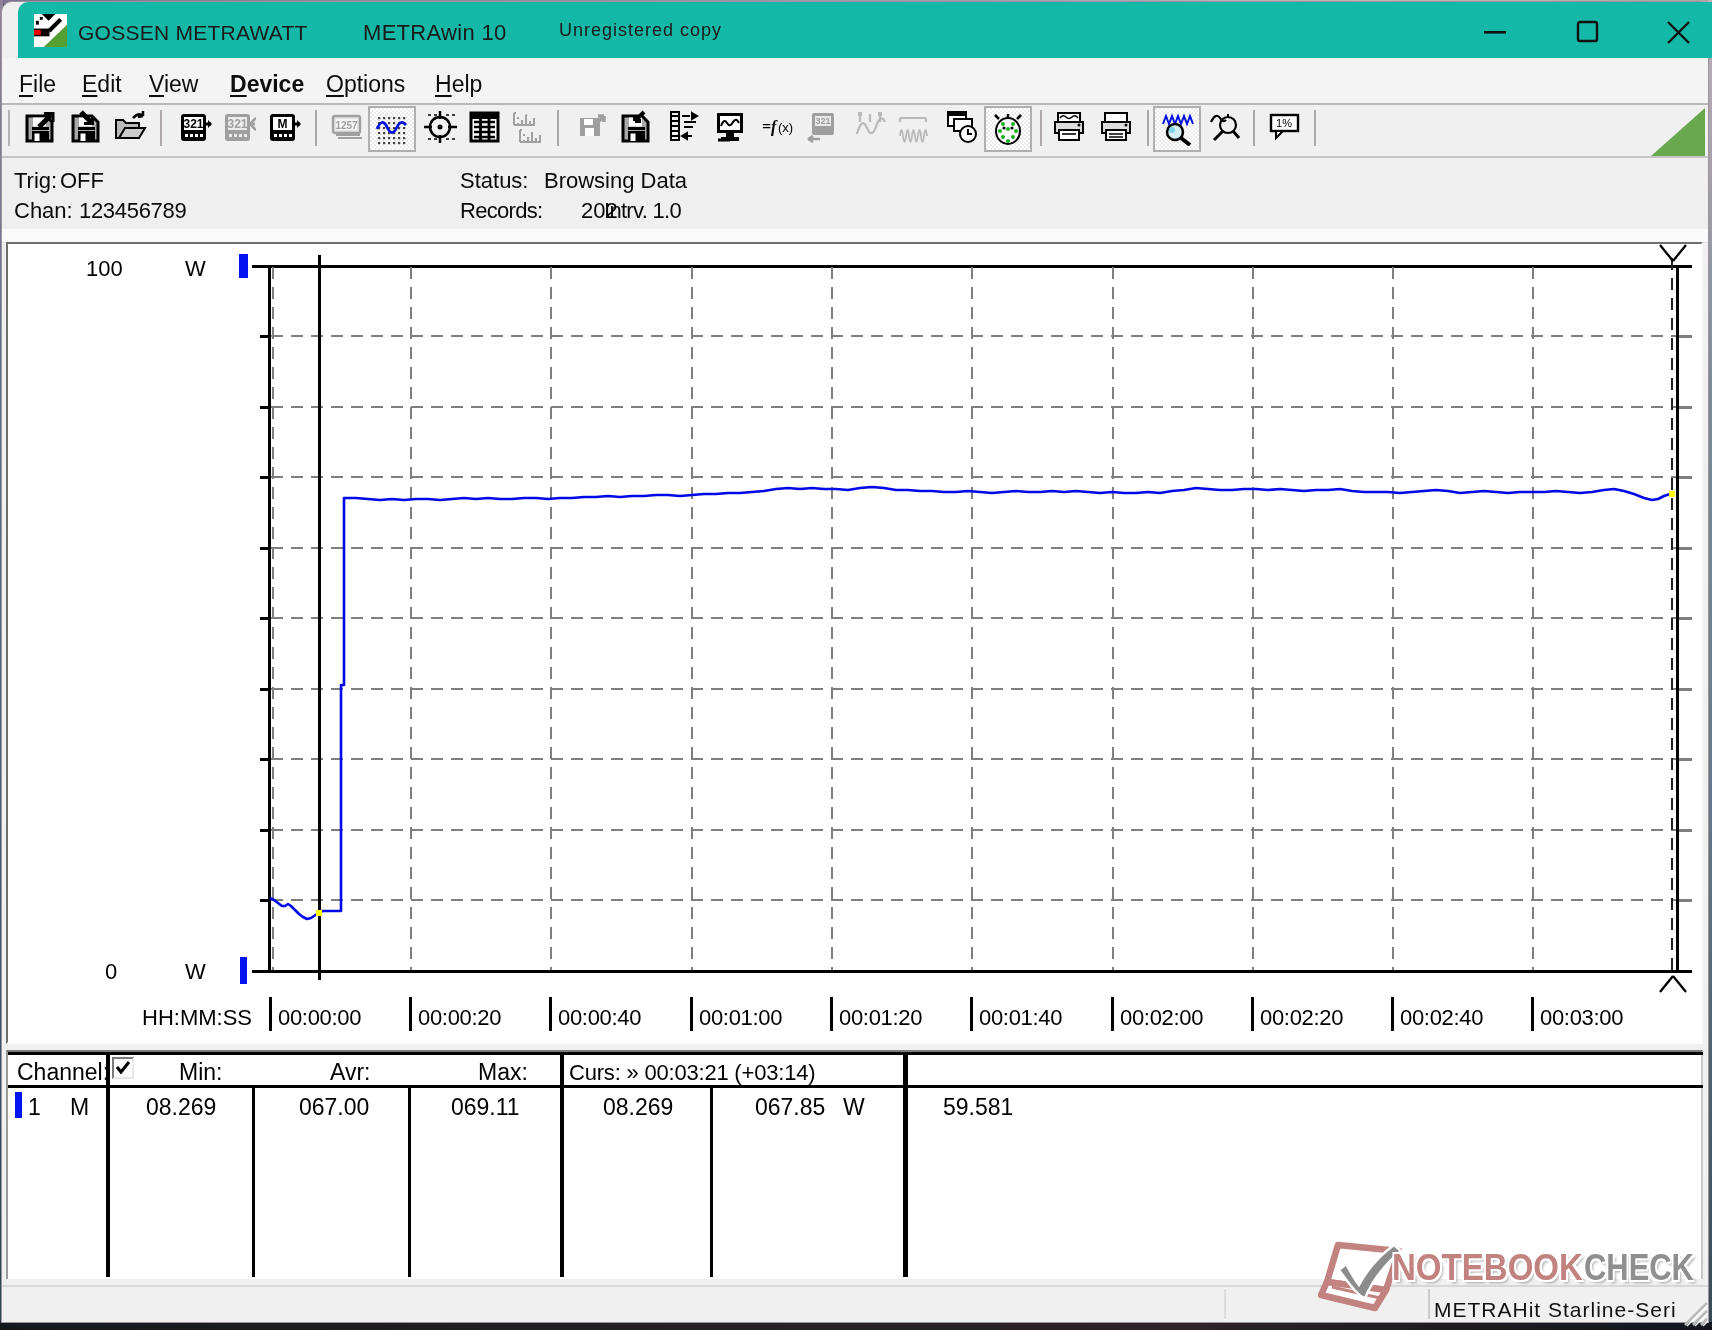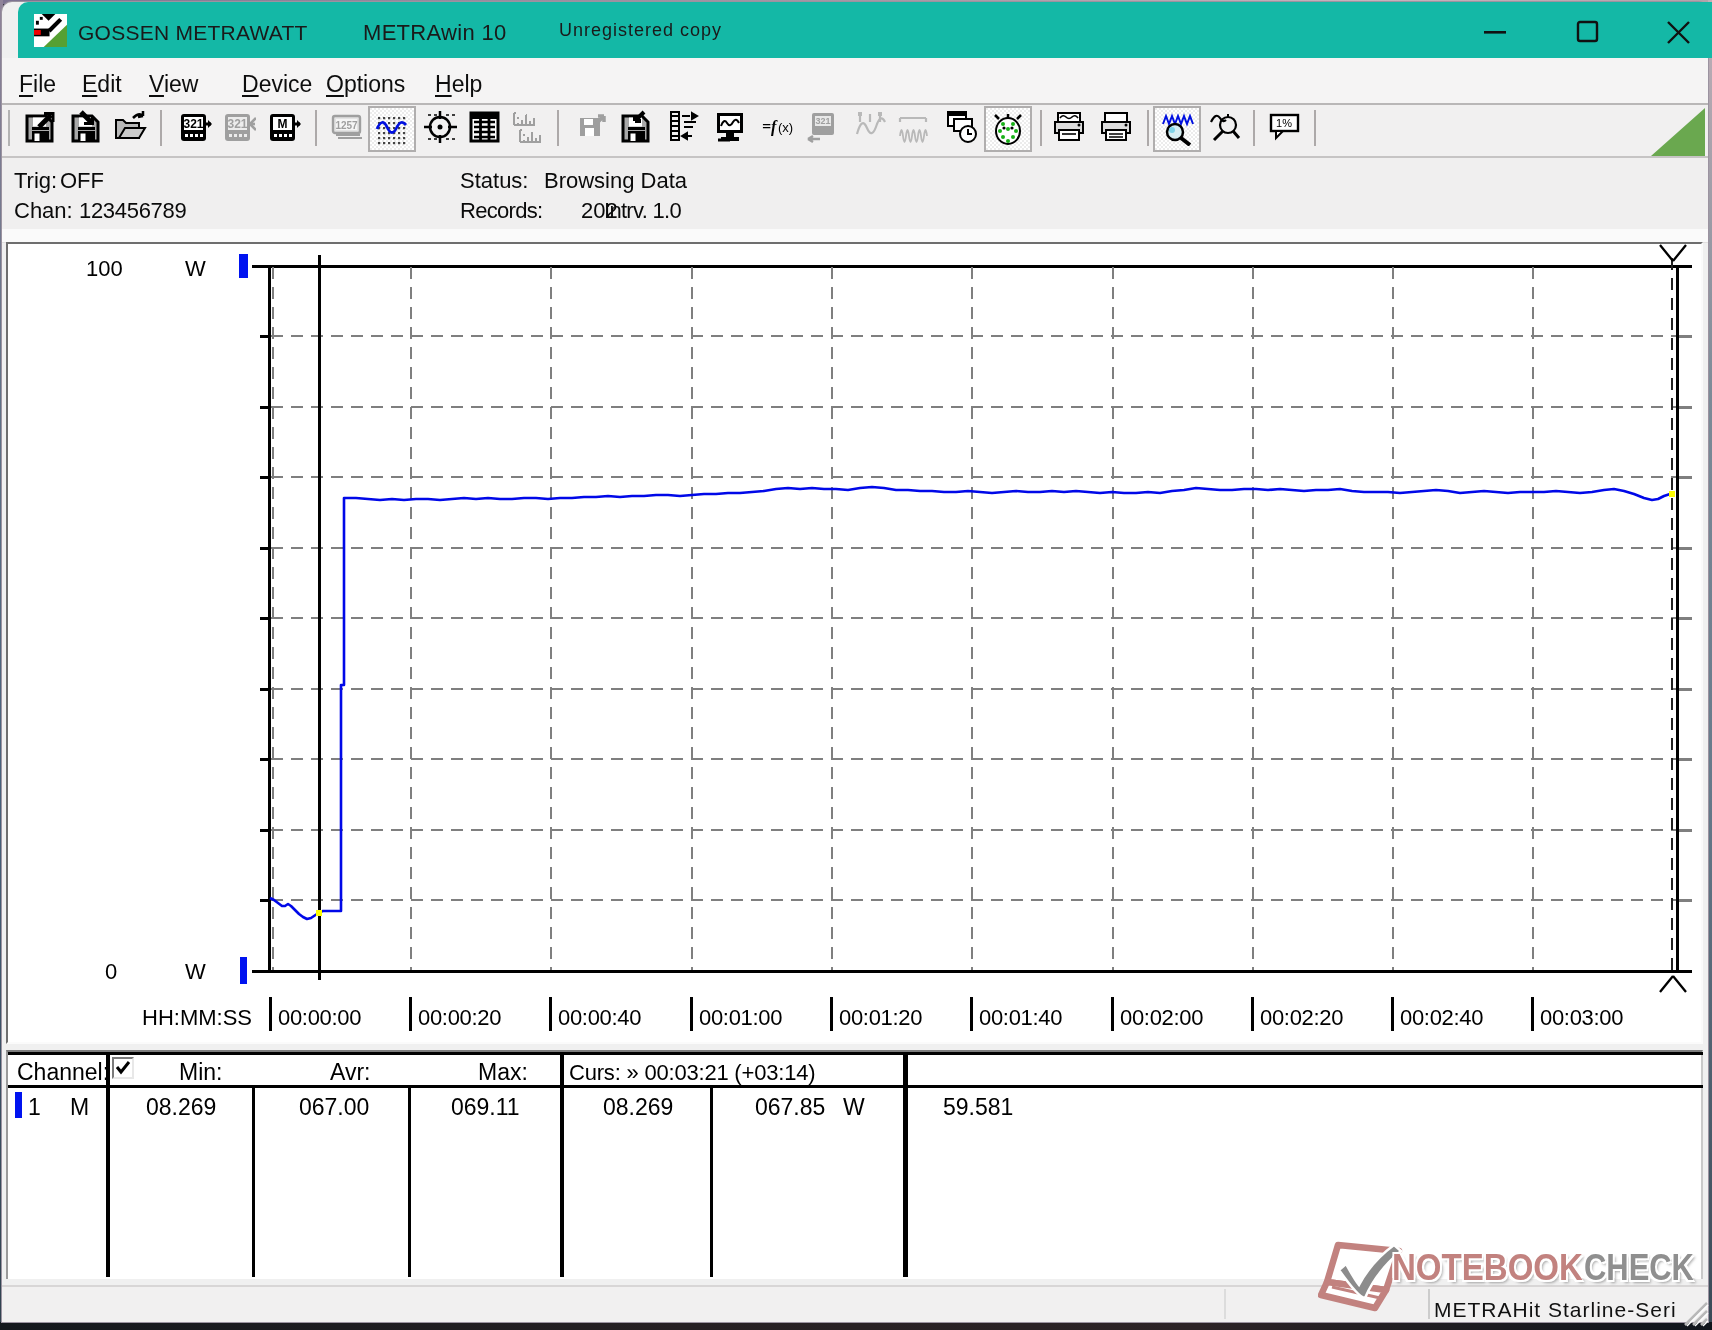--- a/index.html
+++ b/index.html
@@ -69,21 +69,21 @@
   <svg style="position:absolute;left:1464px;top:16px" width="230" height="28" viewBox="0 0 230 28">
     <rect x="2" y="13" width="22" height="2.6" fill="#111"></rect>
     <rect x="96" y="4" width="19" height="19" fill="none" stroke="#111" stroke-width="2.4" rx="2"></rect>
     <path d="M 186 4 L 207 25 M 207 4 L 186 25" stroke="#111" stroke-width="2.4" fill="none"></path>
   </svg>
 </div>
 <div id="menu">
   <div class="mi" style="left:17px;"><u>F</u>ile</div>
   <div class="mi" style="left:80px;"><u>E</u>dit</div>
   <div class="mi" style="left:147px;"><u>V</u>iew</div>
-  <div class="mi" style="left:240px;"><u>D</u>evice</div>
+  <div class="mi" style="left:228px;font-weight:bold;"><u>D</u>evice</div>
   <div class="mi" style="left:324px;"><u>O</u>ptions</div>
   <div class="mi" style="left:433px;"><u>H</u>elp</div>
 </div>
 <div id="tbar"></div>
 <div class="tsep" style="left:8px;background:#b3b3b3;"></div>
 <svg style="position:absolute;left:24px;top:110px" width="34" height="34" viewBox="0 0 34 34">
     <path d="M3 6 L22 6 L28 12 L28 31 L3 31 Z" fill="#a8a8a8" stroke="#000" stroke-width="3"></path>
     <rect x="9" y="7.5" width="13" height="9" fill="#fff"></rect>
     <path d="M8 18.5 L25 18.5" stroke="#000" stroke-width="3"></path>
     <rect x="8" y="21" width="17" height="10" fill="#000"></rect>

